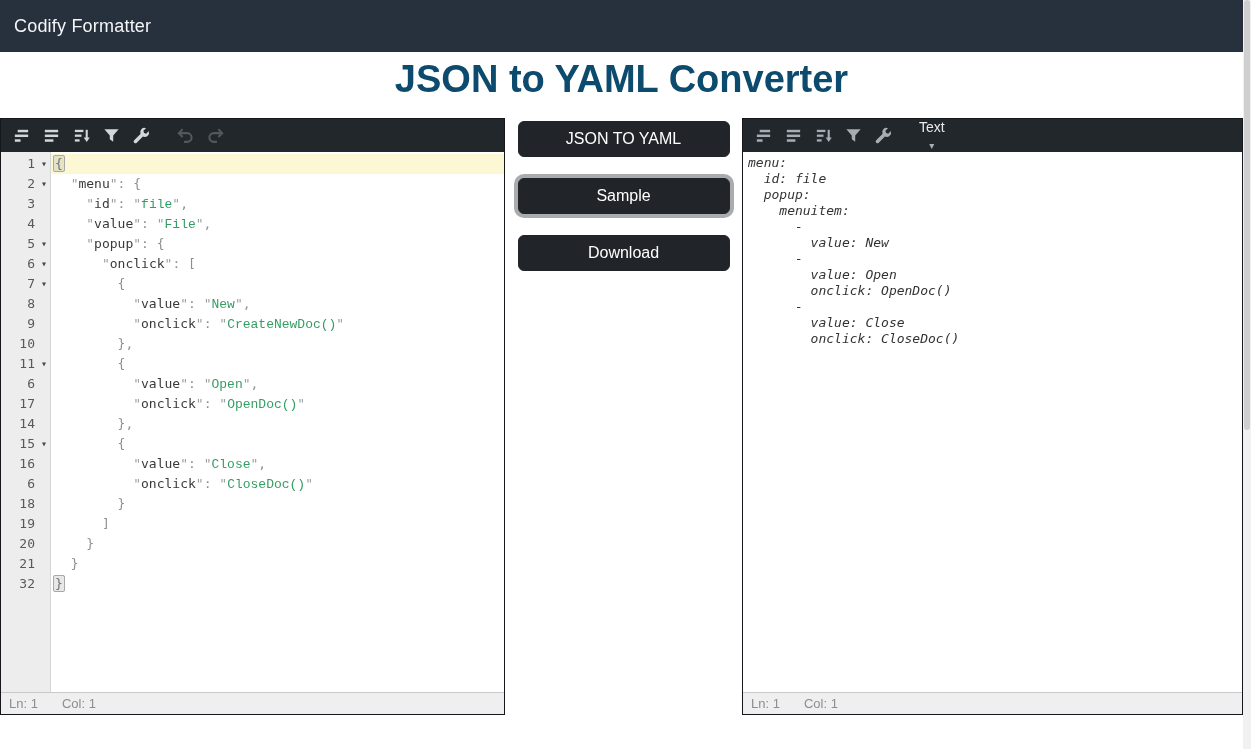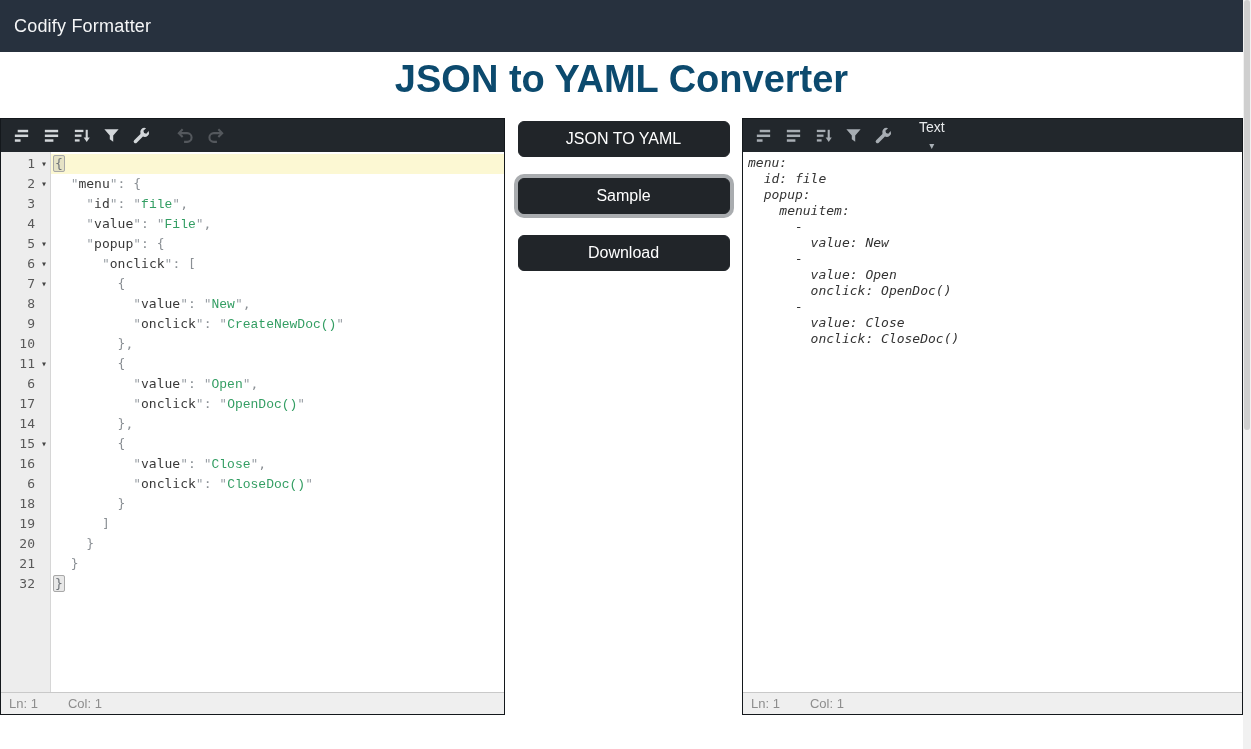--- a/index.html
+++ b/index.html
@@ -57,21 +57,21 @@
   .tok-s { color:#339e63;font-family:Liberation Mono, monospace; }
   .tok-m { color:#6d7277; background:rgba(150,150,150,.22); border:1px solid #a8a8a8;
            border-radius:2px; padding:0 1px; margin:0 -2px; }
 
   
   .ylines { padding:3px 0 0 5px; }
   .yline { white-space:pre; line-height:16px; height:16px; color:#333;font-style:italic; }
 
   
   .statusbar { height:22px; flex:none; background:#efefef; border-top:1px solid #c9c9c9;
-               display:flex; align-items:center; gap:30px; padding-left:8px;
+               display:flex; align-items:center; gap:24px; padding-left:8px;
                color:#8d8d8d; font-size:13px; }
 
   
   .actbtn { width:212px; height:36px; background:#212529; color:#fff; border:1px solid #212529;
             border-radius:6px; font-size:16px; font-family:"Liberation Sans", sans-serif; cursor:pointer; }
   .actbtn.focused { box-shadow:0 0 0 4px #a9acaf; }
 
   
   .vscroll { position:absolute; top:0; right:0; width:8px; height:749px; background:#f1f1f1; }
   .vthumb { position:absolute; top:0; left:1px; width:6px; height:430px; background:#cfcfcf; border-radius:3px; }

